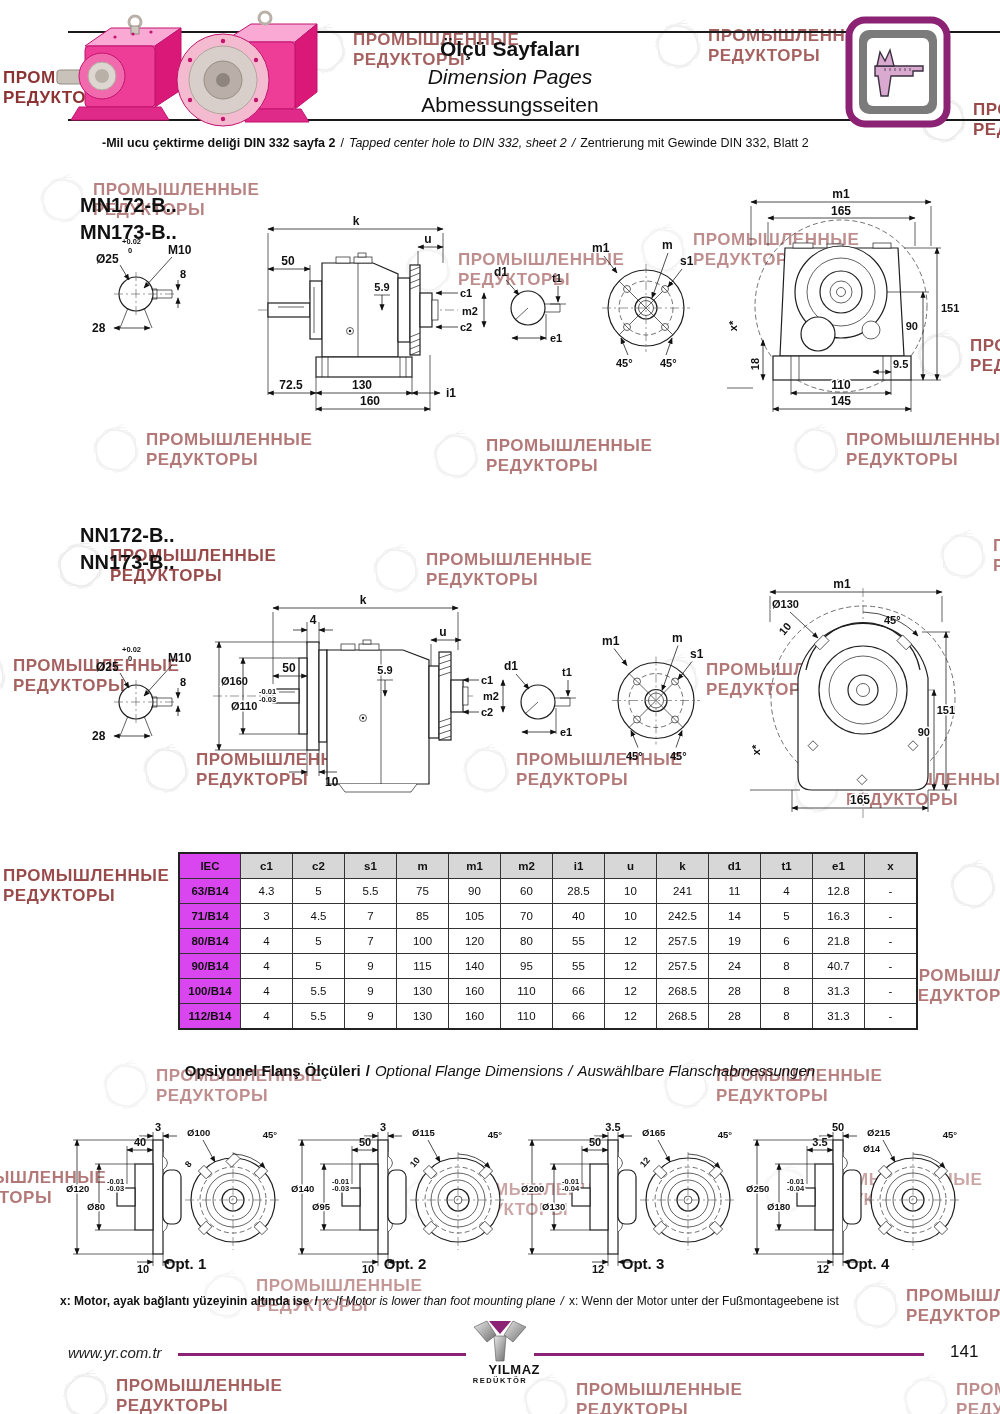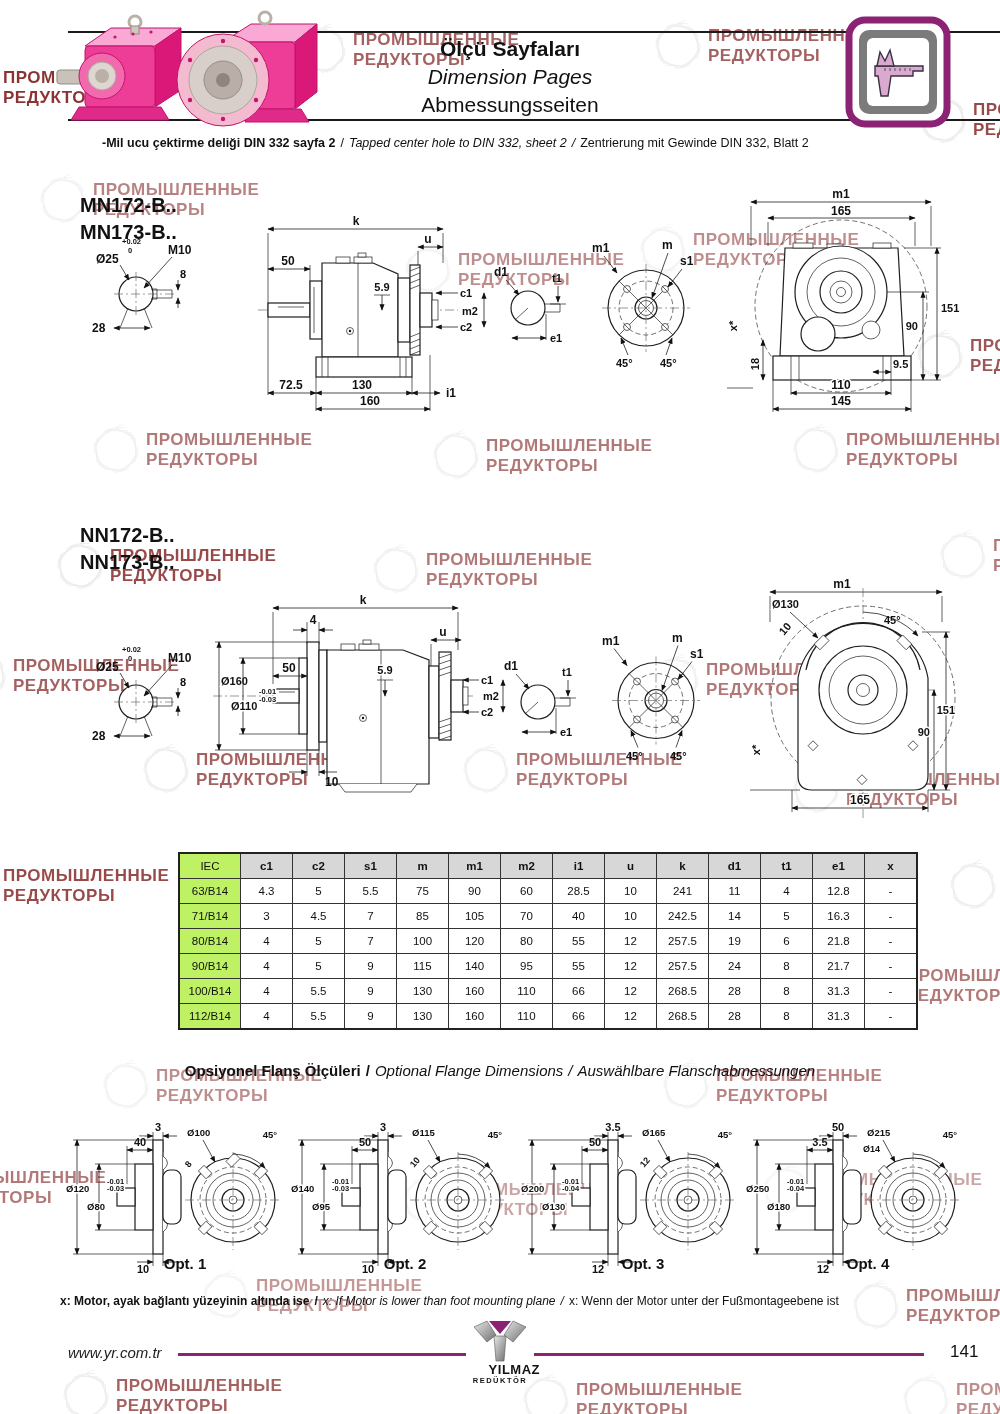--- a/index.html
+++ b/index.html
@@ -37,21 +37,21 @@
   .dl{stroke:#1f1f1f;stroke-width:.8;fill:none;}
   .cl{stroke:#555;stroke-width:.6;fill:none;stroke-dasharray:9 3 2 3;}
   .dsh{stroke:#333;stroke-width:.7;fill:none;stroke-dasharray:5 3;}
   .fw{fill:#fff;}
 
   
   .dim-table{position:absolute;left:178px;top:852px;border-collapse:collapse;
              border:2px solid #222;font-size:11.5px;}
   .dim-table th,.dim-table td{border:1px solid #333;text-align:center;height:24px;padding:0 2px;}
   .dim-table th{background:#d7d7d7;font-weight:bold;width:47px;}
-  .dim-table th.first,.dim-table td.first{width:56px;background:#bef264;font-weight:normal;}
+  .dim-table th.first,.dim-table td.first{width:56px;background:#d946ef;font-weight:bold;}
   .dim-table td{background:#fff;}
 
   .flange-title{position:absolute;left:0;top:1062px;width:1000px;text-align:center;font-size:15px;}
   .opt-label{position:absolute;font-size:15px;font-weight:bold;width:120px;text-align:center;}
   .footnote{position:absolute;left:60px;top:1294px;font-size:12px;white-space:nowrap;}
 
   
   .f-line{position:absolute;top:1353px;height:3px;background:#8b2273;}
   .f-url{position:absolute;left:68px;top:1344px;font-size:15px;font-style:italic;color:#222;}
   .f-page{position:absolute;left:926px;top:1342px;font-size:17px;margin-left:24px;}
@@ -1108,21 +1108,21 @@
             <td>5</td>
             <td>9</td>
             <td>115</td>
             <td>140</td>
             <td>95</td>
             <td>55</td>
             <td>12</td>
             <td>257.5</td>
             <td>24</td>
             <td>8</td>
-            <td>21.7</td>
+            <td>40.7</td>
             <td>-</td>
           </tr>
           <tr>
             <td class="first">100/B14</td>
             <td>4</td>
             <td>5.5</td>
             <td>9</td>
             <td>130</td>
             <td>160</td>
             <td>110</td>

